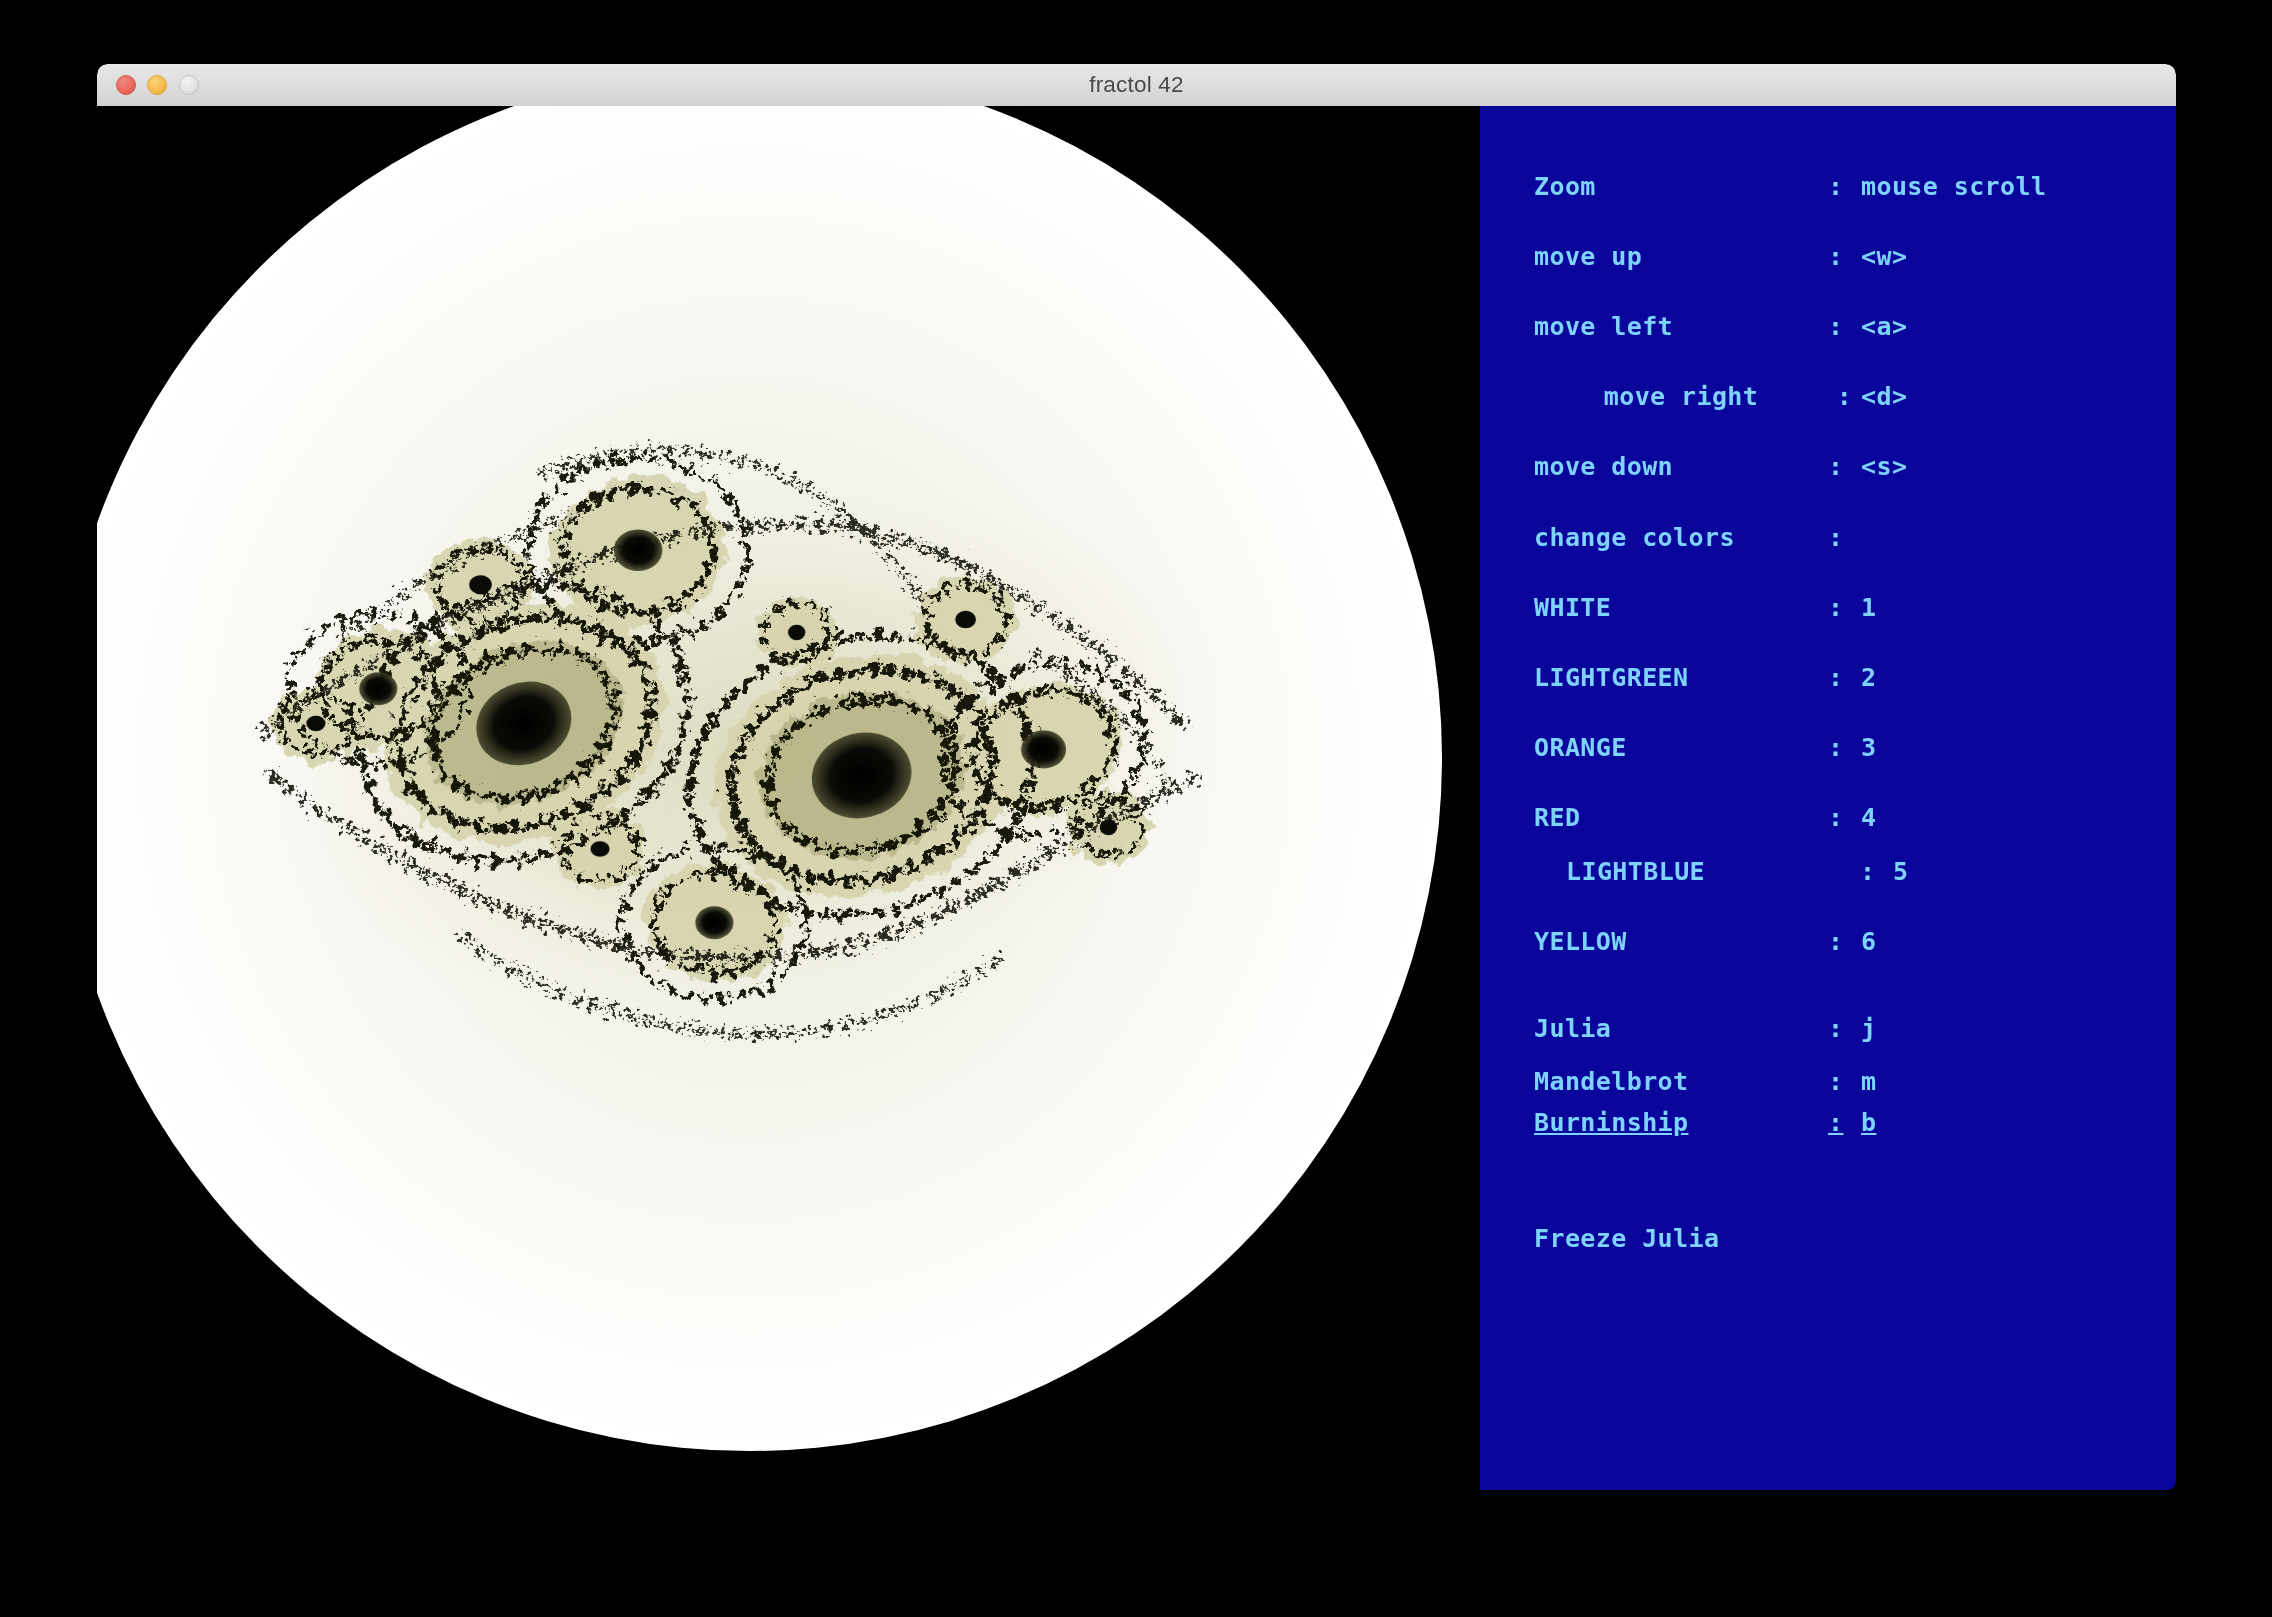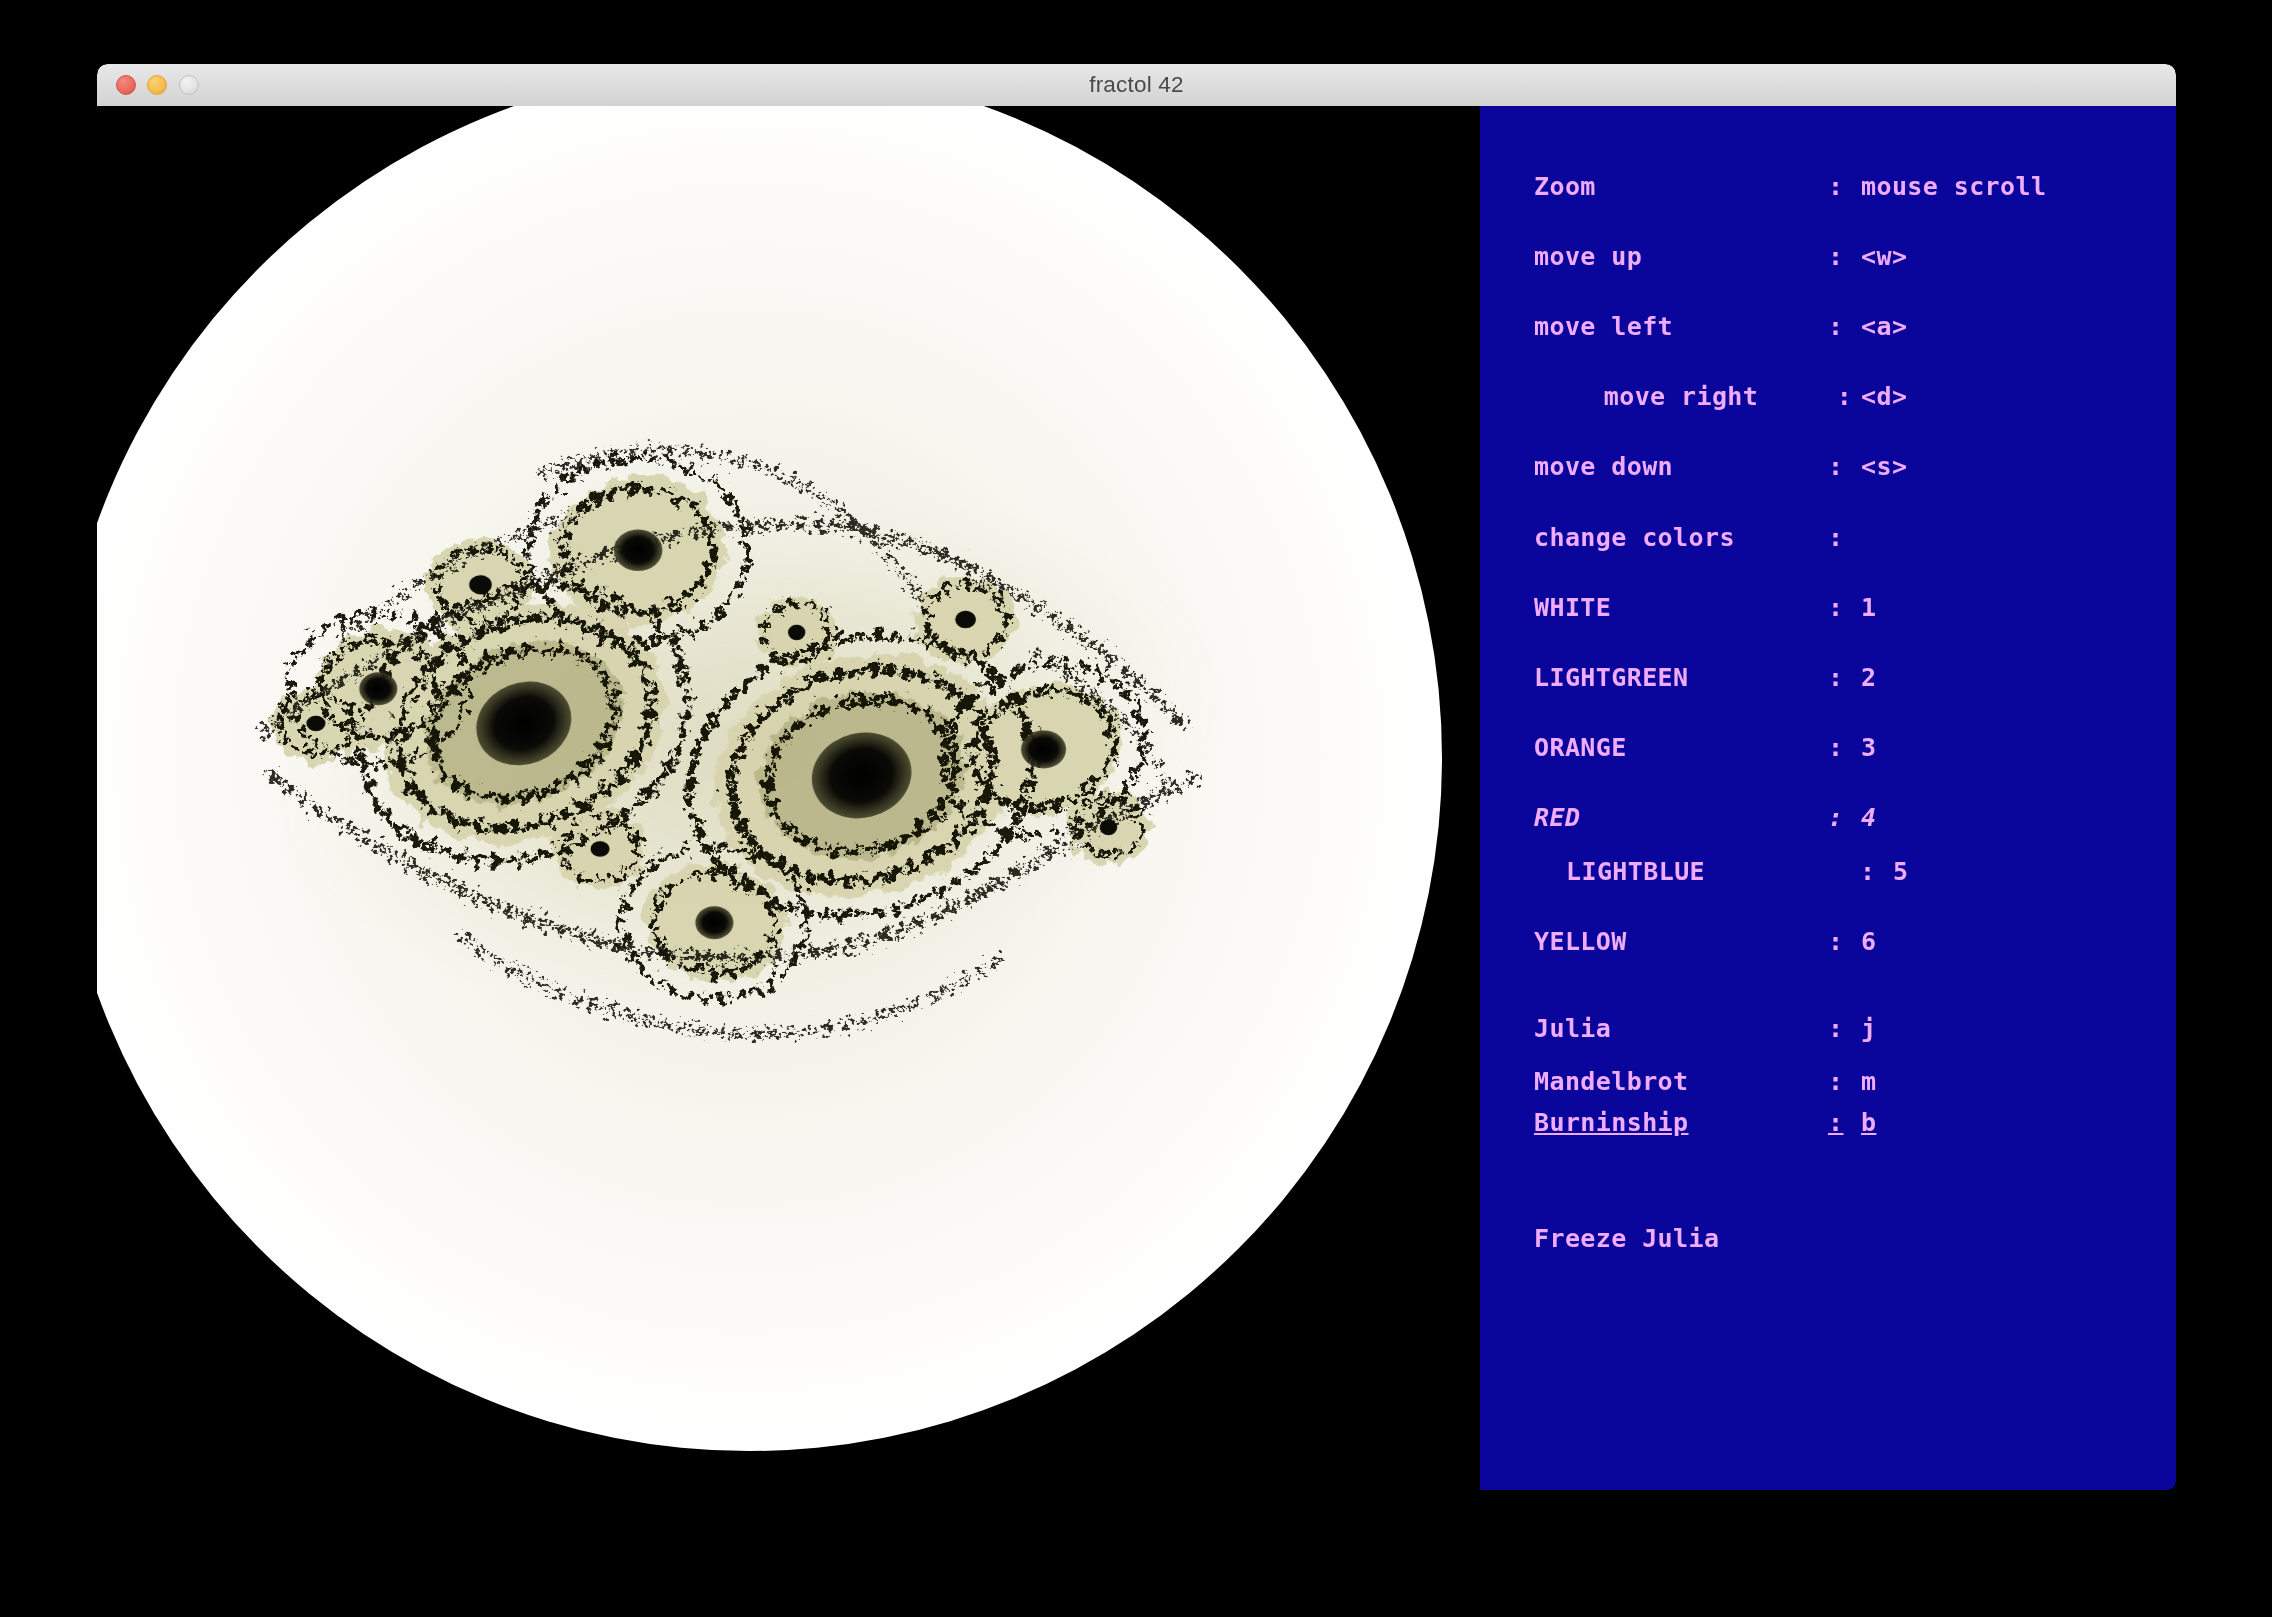--- a/index.html
+++ b/index.html
@@ -137,21 +137,21 @@
   }
   .ctl-row {
     position: absolute;
     left: 0;
     display: flex;
     align-items: baseline;
     white-space: pre;
     font-family: "DejaVu Sans Mono", "Liberation Mono", monospace;
     font-size: 25px;
     font-weight: bold;
-    color: #f0abfc;
+    color: #7dd3fc;
     letter-spacing: 0.4px;
   }
   .ctl-label {
     display: inline-block;
     width: 294px;
     flex: 0 0 294px;
   }
   .ctl-sep {
     display: inline-block;
     width: 33px;
@@ -279,21 +279,21 @@
       <div id="controls-list">
           <div class="ctl-row" style="top: 66px;"><span class="ctl-label">Zoom</span><span class="ctl-sep">:</span><span class="ctl-key">mouse scroll</span></div>
           <div class="ctl-row" style="top: 136px;"><span class="ctl-label">move up</span><span class="ctl-sep">:</span><span class="ctl-key">&lt;w&gt;</span></div>
           <div class="ctl-row" style="top: 206px;"><span class="ctl-label">move left</span><span class="ctl-sep">:</span><span class="ctl-key">&lt;a&gt;</span></div>
           <div class="ctl-row" style="top: 276px; text-align: center;"><span class="ctl-label">move right</span><span class="ctl-sep">:</span><span class="ctl-key">&lt;d&gt;</span></div>
           <div class="ctl-row" style="top: 346px;"><span class="ctl-label">move down</span><span class="ctl-sep">:</span><span class="ctl-key">&lt;s&gt;</span></div>
           <div class="ctl-row" style="top: 417px;"><span class="ctl-label">change colors</span><span class="ctl-sep">:</span><span class="ctl-key"></span></div>
           <div class="ctl-row" style="top: 487px;"><span class="ctl-label">WHITE</span><span class="ctl-sep">:</span><span class="ctl-key">1</span></div>
           <div class="ctl-row" style="top: 557px;"><span class="ctl-label">LIGHTGREEN</span><span class="ctl-sep">:</span><span class="ctl-key">2</span></div>
           <div class="ctl-row" style="top: 627px;"><span class="ctl-label">ORANGE</span><span class="ctl-sep">:</span><span class="ctl-key">3</span></div>
-          <div class="ctl-row" style="top: 697px; font-style: italic;"><span class="ctl-label">RED</span><span class="ctl-sep">:</span><span class="ctl-key">4</span></div>
+          <div class="ctl-row" style="top: 697px;"><span class="ctl-label">RED</span><span class="ctl-sep">:</span><span class="ctl-key">4</span></div>
           <div class="ctl-row" style="top: 751px; margin-left: 32px;"><span class="ctl-label">LIGHTBLUE</span><span class="ctl-sep">:</span><span class="ctl-key">5</span></div>
           <div class="ctl-row" style="top: 821px;"><span class="ctl-label">YELLOW</span><span class="ctl-sep">:</span><span class="ctl-key">6</span></div>
           <div class="ctl-row" style="top: 908px;"><span class="ctl-label">Julia</span><span class="ctl-sep">:</span><span class="ctl-key">j</span></div>
           <div class="ctl-row" style="top: 961px;"><span class="ctl-label">Mandelbrot</span><span class="ctl-sep">:</span><span class="ctl-key">m</span></div>
           <div class="ctl-row" style="top: 1002px; text-decoration: underline;"><span class="ctl-label">Burninship</span><span class="ctl-sep">:</span><span class="ctl-key">b</span></div>
           <div class="ctl-row" style="top: 1118px; flex-direction: column;"><span class="ctl-label">Freeze Julia</span><span class="ctl-sep">:</span><span class="ctl-key">f</span></div>
         </div>
     </div>
 
   </div>

